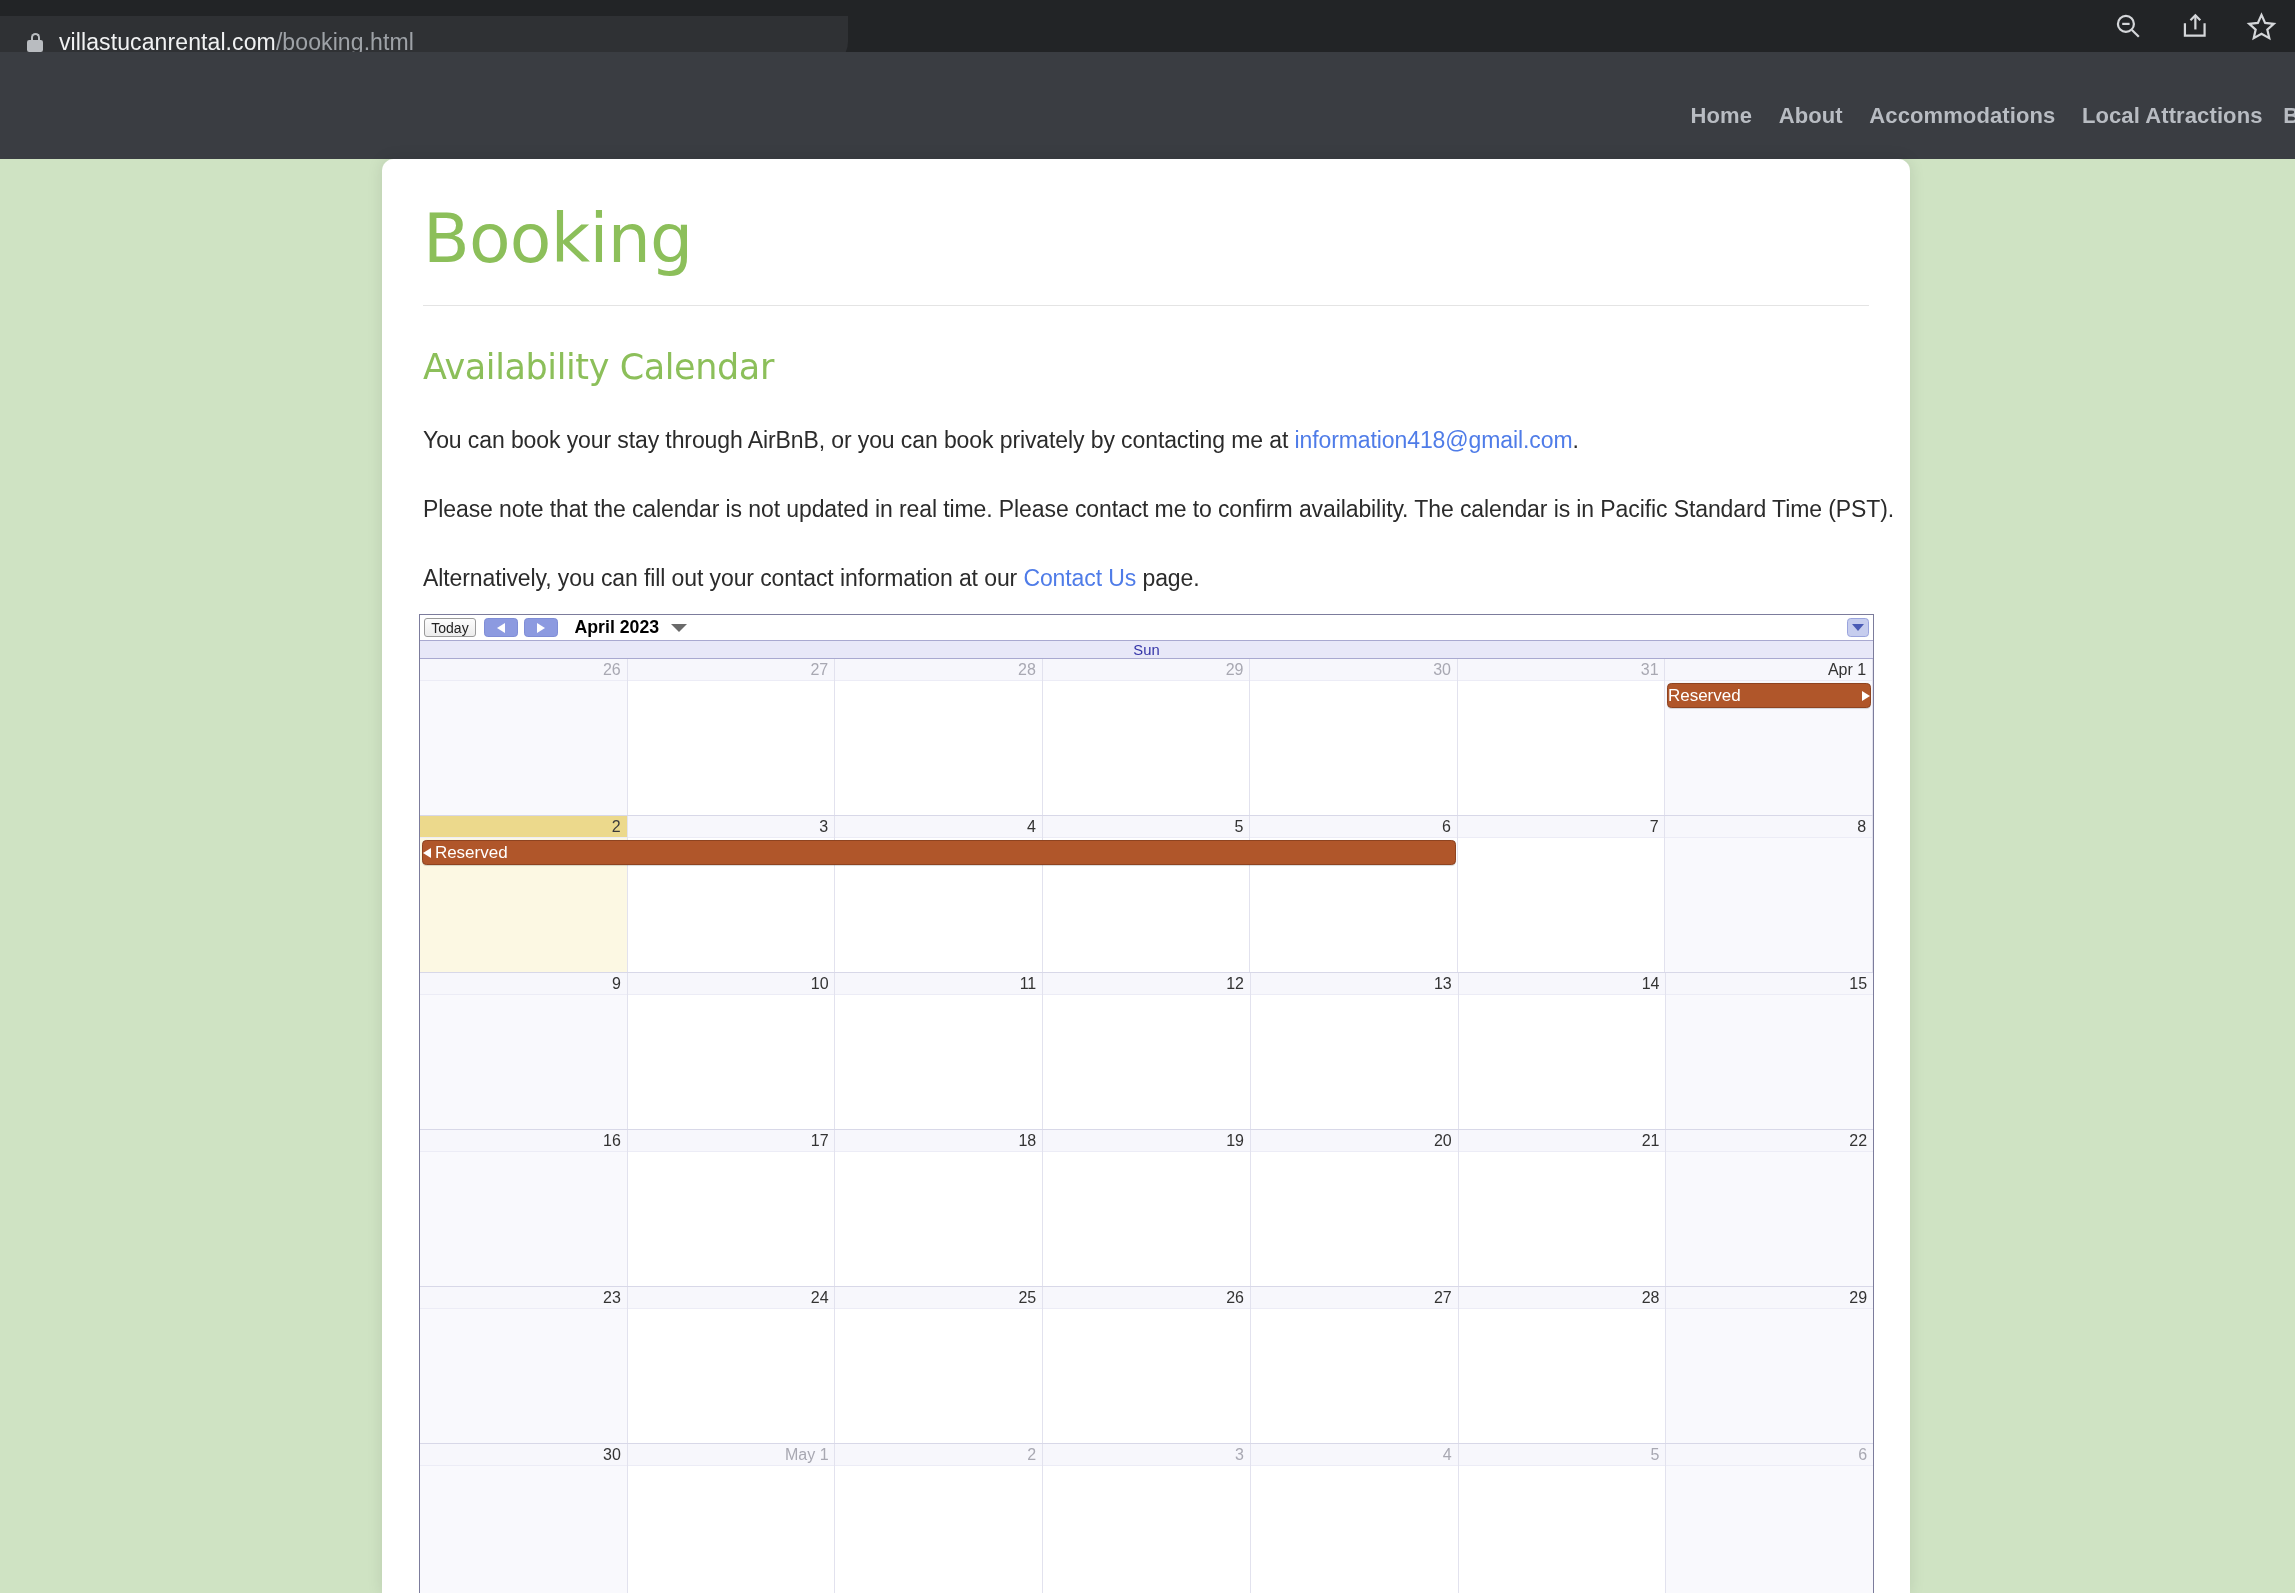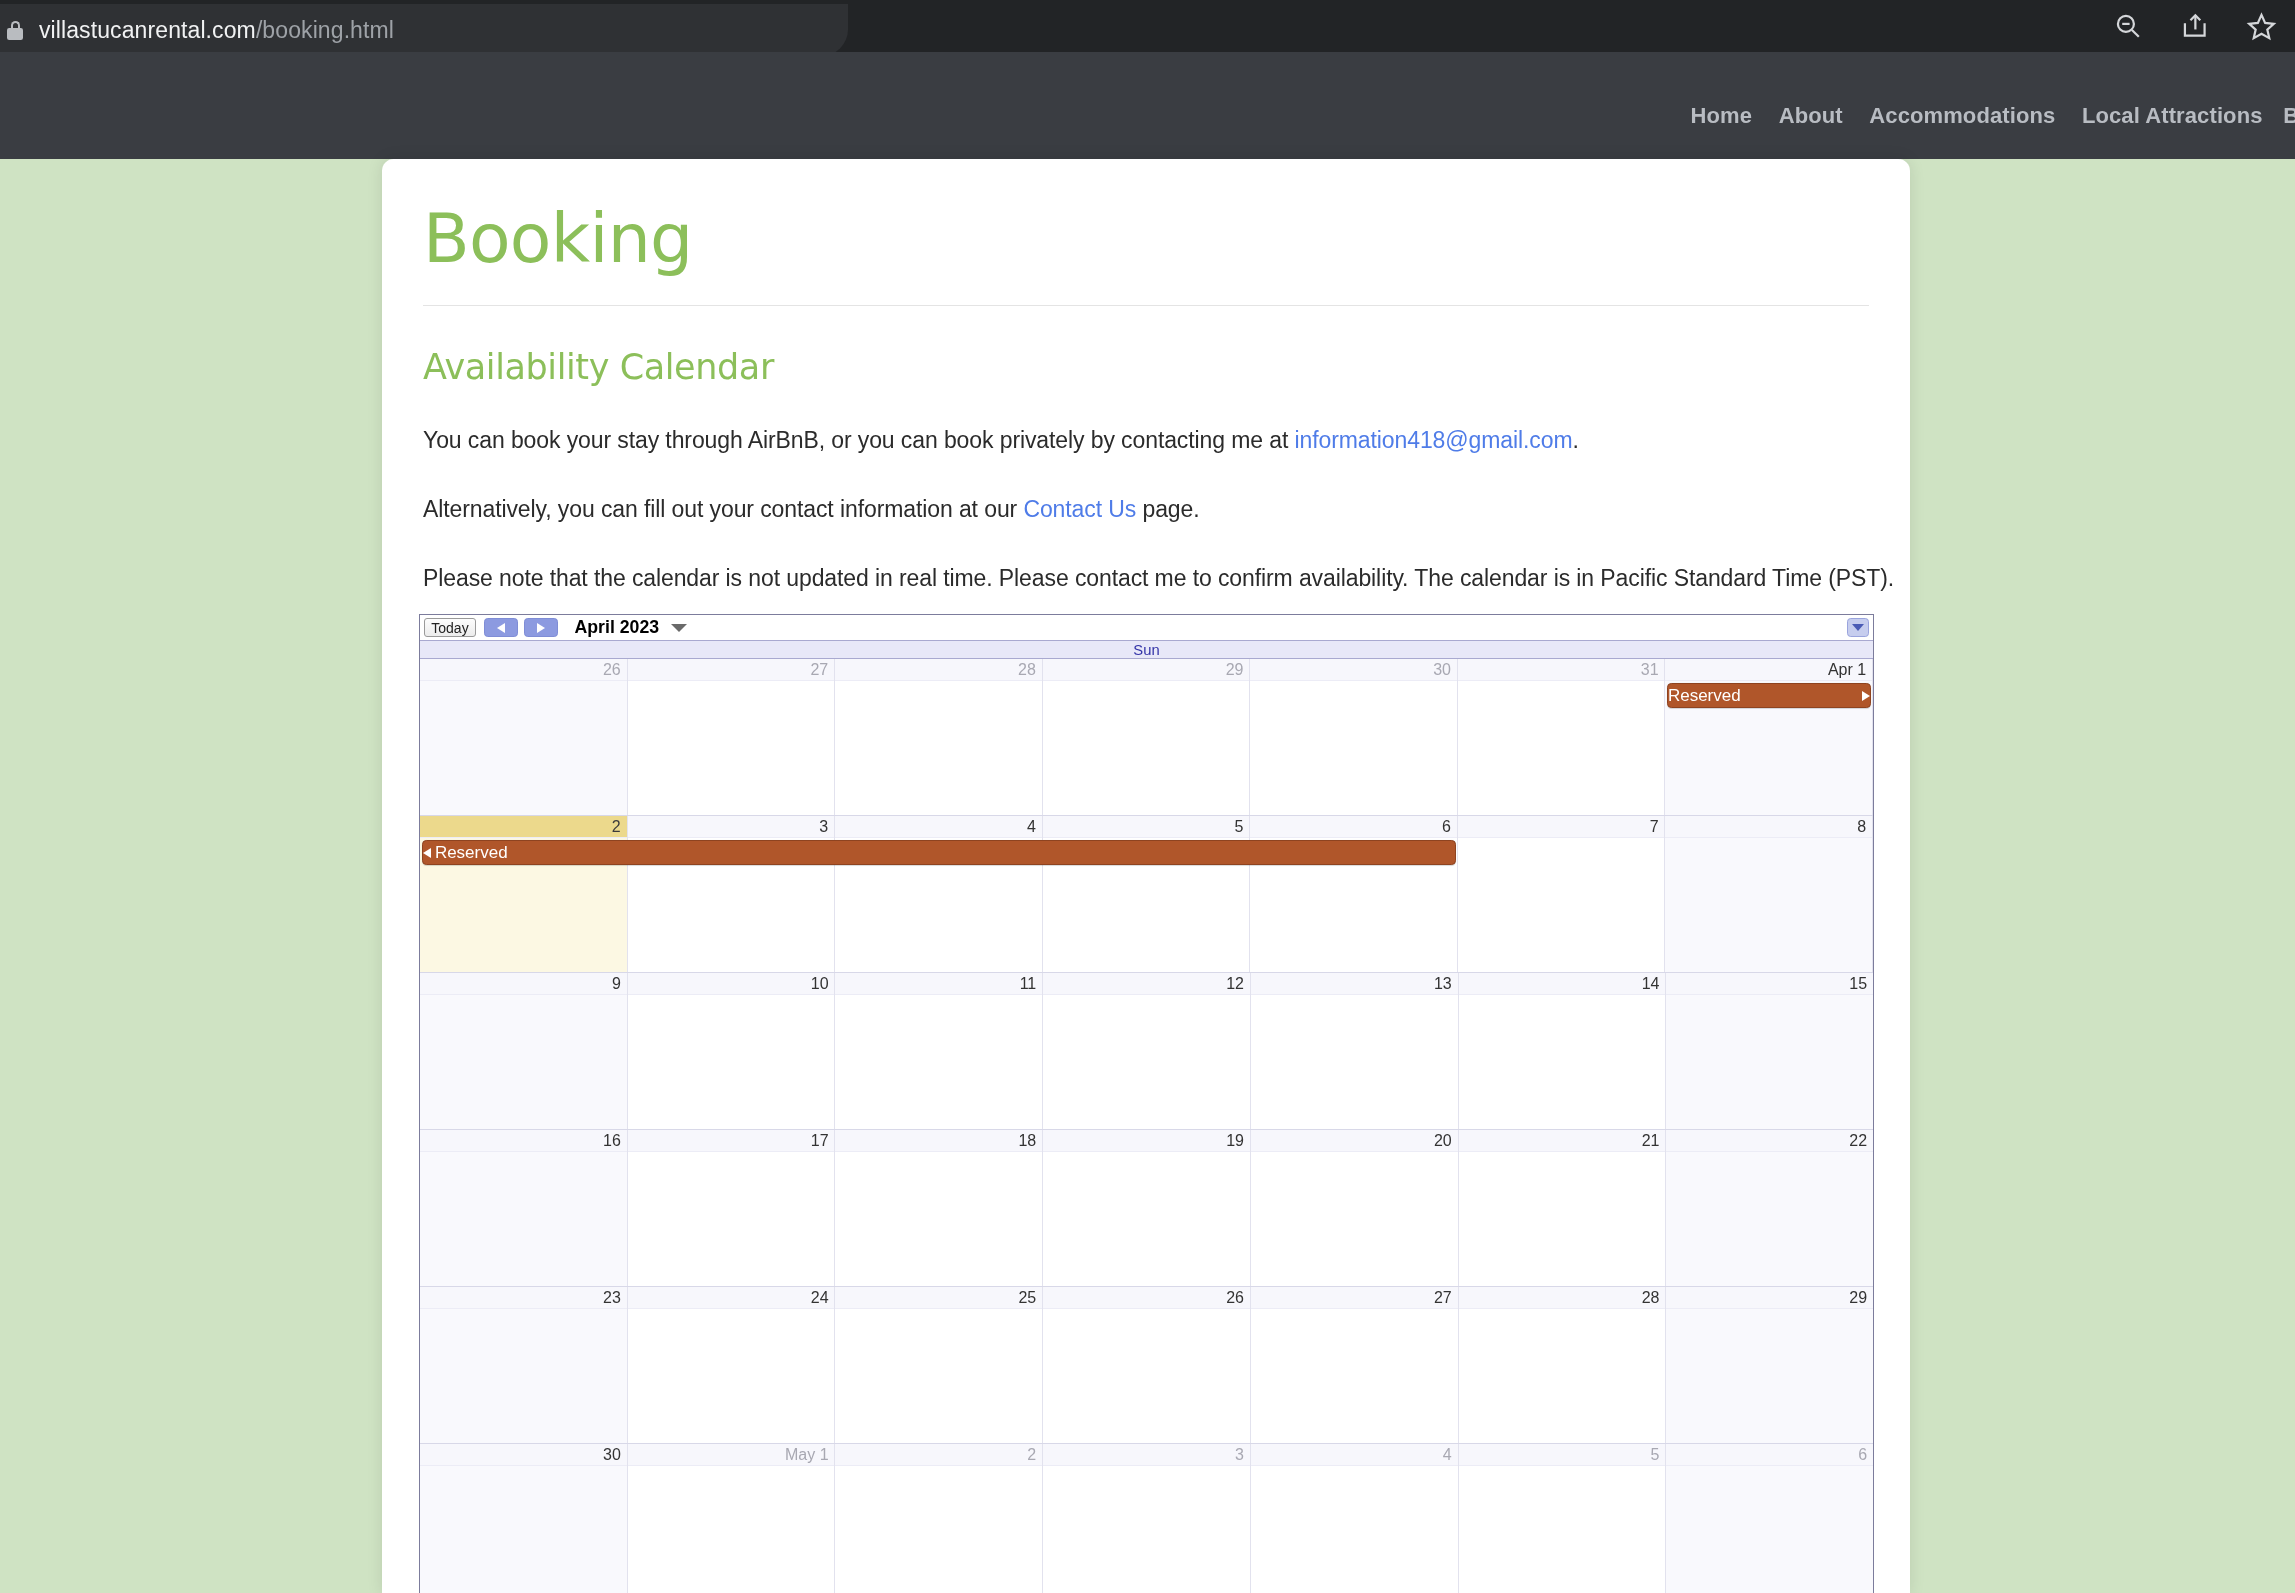--- a/index.html
+++ b/index.html
@@ -9,25 +9,25 @@
     background:#cfe3c3;
     overflow:hidden;
   }
 
   
   .browser-bar{
     position:absolute; top:0; left:0; width:2295px; height:52px;
     background:#222426;
   }
   .urlbar{
-    position:absolute; top:4px; left:0; width:848px; height:52px;
+    position:absolute; top:16px; left:0; width:848px; height:52px;
     background:#2f3134;
     border-bottom-right-radius:26.6px;
     display:flex; align-items:center;
-    padding-left:7px;
+    padding-left:27px;
   }
   .lock-icon{
     width:16px; height:19px; margin-right:16px; position:relative; flex:none;
   }
   .lock-icon .shackle{
     position:absolute; top:0; left:3.7px; width:8.9px; height:8.9px;
     border:2.6px solid #b9bcc0; border-bottom:none;
     border-radius:5.2px 5.2px 0 0;
   }
   .lock-icon .body{
@@ -240,25 +240,25 @@
 
 <div class="page-card">
   <h1 class="page-title">Booking</h1>
   <div class="title-rule"></div>
   <h2 class="section-title">Availability Calendar</h2>
 
   <p class="para">
     <span>You can book your stay through AirBnB, or you can book privately by contacting me at </span><a href="#">information418@gmail.com</a><span>.</span>
   </p>
 
+  <p class="para">Please note that the calendar is not updated in real time. Please contact me to confirm availability. The calendar is in Pacific Standard Time (PST).</p>
+
   <p class="para">
     <span>Alternatively, you can fill out your contact information at our </span><a href="#">Contact Us</a><span> page.</span>
   </p>
-
-  <p class="para">Please note that the calendar is not updated in real time. Please contact me to confirm availability. The calendar is in Pacific Standard Time (PST).</p>
 </div>
 
 <div class="calendar">
 
   <div class="cal-toolbar">
     <div class="btn-today">Today</div>
     <div class="btn-arrow prev">
         <span class="tri"></span>
       </div>
     <div class="btn-arrow next">

